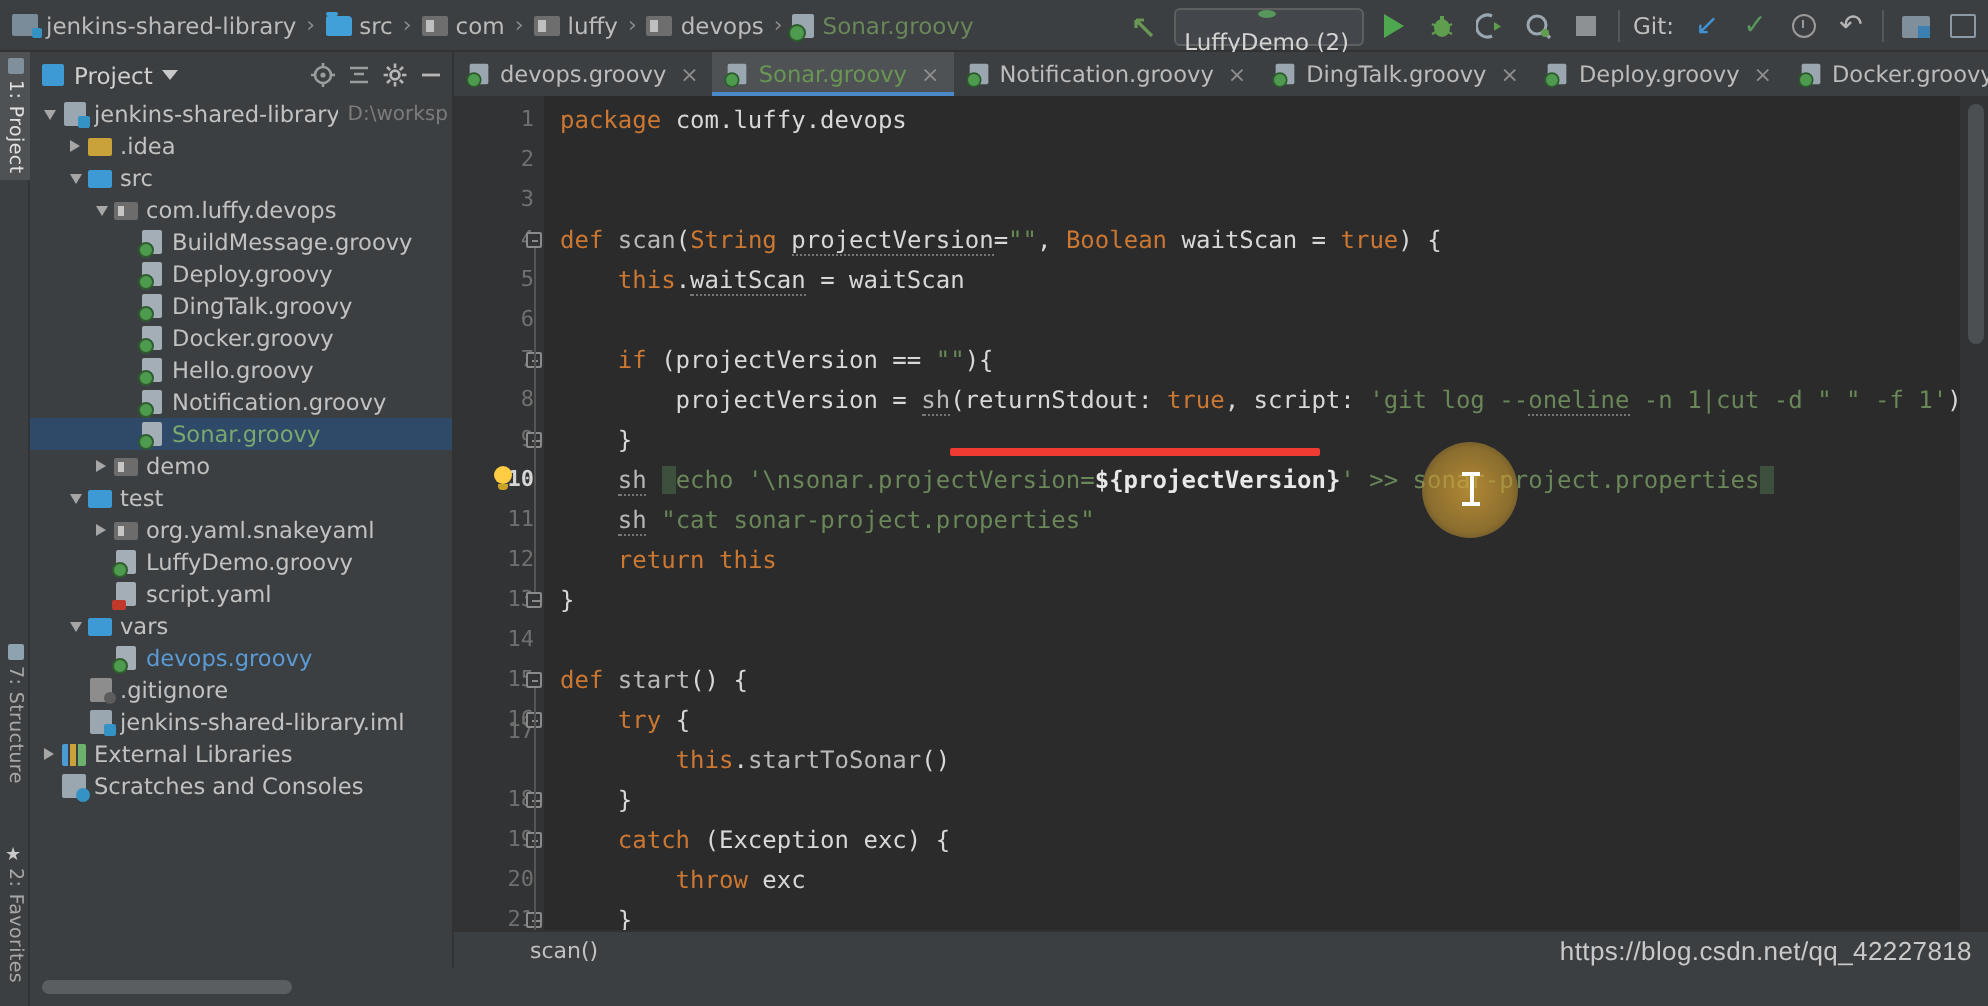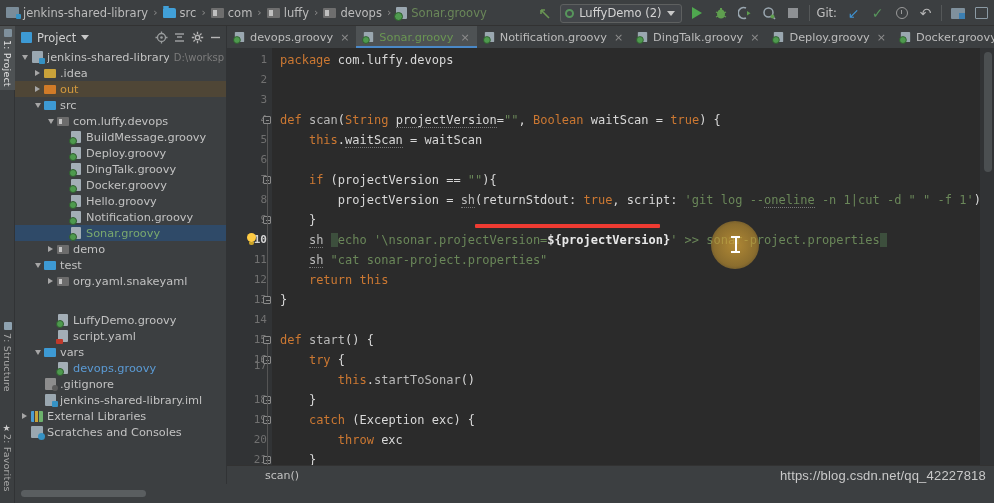--- a/index.html
+++ b/index.html
@@ -34,21 +34,21 @@
 
   
   .toolbar {
     position: absolute; right: 0; top: 0; height: 26px;
     display: flex; align-items: center; gap: 7px; padding-right: 4px;
   }
   .tb-btn { width: 17px; height: 17px; display: flex; align-items: center; justify-content: center; }
   .runcfg {
     display: flex; align-items: center; gap: 5px; height: 19px;
     border: 1px solid #5e6060; border-radius: 3px; padding: 0 6px 0 4px;
-    font-size: 11.5px; color: #d4d4d4; background: #43464a;
+    font-size: 11.5px; color: #d4d4d4; background: #43464a; flex-direction: column;
   }
   .runcfg .dot { width: 9px; height: 9px; border-radius: 50%; border: 2px solid #57965c; }
   .caret-dn { width: 0; height: 0; border-left: 4px solid transparent; border-right: 4px solid transparent; border-top: 5px solid #c8c8c8; }
   .play-tri { width: 0; height: 0; border-top: 6px solid transparent; border-bottom: 6px solid transparent; border-left: 10px solid #4fa84f; }
   .git-label { font-size: 11.5px; color: #c0c0c0; margin-right: 1px; }
   .vdiv { width: 1px; height: 16px; background: #555859; }
   .check { color: #57965c; font-size: 14px; line-height: 1; }
   .arrow-dl { color: #3f93d4; font-size: 14px; line-height: 1; }
   .clock-ic { width:12px;height:12px;border:1.5px solid #9a9a9a;border-radius:50%;position:relative;}
   .clock-ic::after{content:"";position:absolute;left:4px;top:2px;width:1.5px;height:4px;background:#9a9a9a;}
@@ -307,124 +307,115 @@
         </div>
         <div class="node" style="padding-left: 17px;">
           <span class="arrow">
             <i class="r"></i>
           </span>
           <span class="nico">
             <span class="f-yellow"></span>
           </span>
           <span class="nlabel">.idea</span>
         </div>
-        <div class="node hl" style="padding-left: 17px;">
+        <div class="node" style="padding-left: 17px;">
+          <span class="arrow">
+            <i class="d"></i>
+          </span>
+          <span class="nico">
+            <span class="f-blue"></span>
+          </span>
+          <span class="nlabel">src</span>
+        </div>
+        <div class="node" style="padding-left: 30px;">
+          <span class="arrow">
+            <i class="d"></i>
+          </span>
+          <span class="nico">
+            <span class="pkgico"></span>
+          </span>
+          <span class="nlabel">com.luffy.devops</span>
+        </div>
+        <div class="node" style="padding-left: 43px;">
+          <span class="arrow"></span>
+          <span class="nico">
+            <span class="gfile"></span>
+          </span>
+          <span class="nlabel">BuildMessage.groovy</span>
+        </div>
+        <div class="node" style="padding-left: 43px;">
+          <span class="arrow"></span>
+          <span class="nico">
+            <span class="gfile"></span>
+          </span>
+          <span class="nlabel">Deploy.groovy</span>
+        </div>
+        <div class="node" style="padding-left: 43px;">
+          <span class="arrow"></span>
+          <span class="nico">
+            <span class="gfile"></span>
+          </span>
+          <span class="nlabel">DingTalk.groovy</span>
+        </div>
+        <div class="node" style="padding-left: 43px;">
+          <span class="arrow"></span>
+          <span class="nico">
+            <span class="gfile"></span>
+          </span>
+          <span class="nlabel">Docker.groovy</span>
+        </div>
+        <div class="node" style="padding-left: 43px;">
+          <span class="arrow"></span>
+          <span class="nico">
+            <span class="gfile"></span>
+          </span>
+          <span class="nlabel">Hello.groovy</span>
+        </div>
+        <div class="node" style="padding-left: 43px;">
+          <span class="arrow"></span>
+          <span class="nico">
+            <span class="gfile"></span>
+          </span>
+          <span class="nlabel">Notification.groovy</span>
+        </div>
+        <div class="node sel" style="padding-left: 43px;">
+          <span class="arrow"></span>
+          <span class="nico">
+            <span class="gfile"></span>
+          </span>
+          <span class="nlabel green-txt">Sonar.groovy</span>
+        </div>
+        <div class="node" style="padding-left: 30px;">
           <span class="arrow">
             <i class="r"></i>
           </span>
           <span class="nico">
-            <span class="f-orange"></span>
-          </span>
-          <span class="nlabel orange-txt">out</span>
+            <span class="pkgico"></span>
+          </span>
+          <span class="nlabel">demo</span>
         </div>
         <div class="node" style="padding-left: 17px;">
           <span class="arrow">
             <i class="d"></i>
           </span>
           <span class="nico">
             <span class="f-blue"></span>
           </span>
-          <span class="nlabel">src</span>
+          <span class="nlabel">test</span>
         </div>
         <div class="node" style="padding-left: 30px;">
           <span class="arrow">
-            <i class="d"></i>
+            <i class="r"></i>
           </span>
           <span class="nico">
             <span class="pkgico"></span>
           </span>
-          <span class="nlabel">com.luffy.devops</span>
-        </div>
-        <div class="node" style="padding-left: 43px;">
-          <span class="arrow"></span>
-          <span class="nico">
-            <span class="gfile"></span>
-          </span>
-          <span class="nlabel">BuildMessage.groovy</span>
-        </div>
-        <div class="node" style="padding-left: 43px;">
-          <span class="arrow"></span>
-          <span class="nico">
-            <span class="gfile"></span>
-          </span>
-          <span class="nlabel">Deploy.groovy</span>
-        </div>
-        <div class="node" style="padding-left: 43px;">
-          <span class="arrow"></span>
-          <span class="nico">
-            <span class="gfile"></span>
-          </span>
-          <span class="nlabel">DingTalk.groovy</span>
-        </div>
-        <div class="node" style="padding-left: 43px;">
-          <span class="arrow"></span>
-          <span class="nico">
-            <span class="gfile"></span>
-          </span>
-          <span class="nlabel">Docker.groovy</span>
-        </div>
-        <div class="node" style="padding-left: 43px;">
-          <span class="arrow"></span>
-          <span class="nico">
-            <span class="gfile"></span>
-          </span>
-          <span class="nlabel">Hello.groovy</span>
-        </div>
-        <div class="node" style="padding-left: 43px;">
-          <span class="arrow"></span>
-          <span class="nico">
-            <span class="gfile"></span>
-          </span>
-          <span class="nlabel">Notification.groovy</span>
-        </div>
-        <div class="node sel" style="padding-left: 43px;">
-          <span class="arrow"></span>
-          <span class="nico">
-            <span class="gfile"></span>
-          </span>
-          <span class="nlabel green-txt">Sonar.groovy</span>
+          <span class="nlabel">org.yaml.snakeyaml</span>
         </div>
         <div class="node" style="padding-left: 30px;">
-          <span class="arrow">
-            <i class="r"></i>
-          </span>
-          <span class="nico">
-            <span class="pkgico"></span>
-          </span>
-          <span class="nlabel">demo</span>
-        </div>
-        <div class="node" style="padding-left: 17px;">
-          <span class="arrow">
-            <i class="d"></i>
-          </span>
-          <span class="nico">
-            <span class="f-blue"></span>
-          </span>
-          <span class="nlabel">test</span>
-        </div>
-        <div class="node" style="padding-left: 30px;">
-          <span class="arrow">
-            <i class="r"></i>
-          </span>
-          <span class="nico">
-            <span class="pkgico"></span>
-          </span>
-          <span class="nlabel">org.yaml.snakeyaml</span>
-        </div>
-        <div class="node" style="padding-left: 30px; margin-top: 23px;">
           <span class="arrow"></span>
           <span class="nico">
             <span class="gfile"></span>
           </span>
           <span class="nlabel">LuffyDemo.groovy</span>
         </div>
         <div class="node" style="padding-left: 30px;">
           <span class="arrow"></span>
           <span class="nico">
             <span class="yfile"></span>

